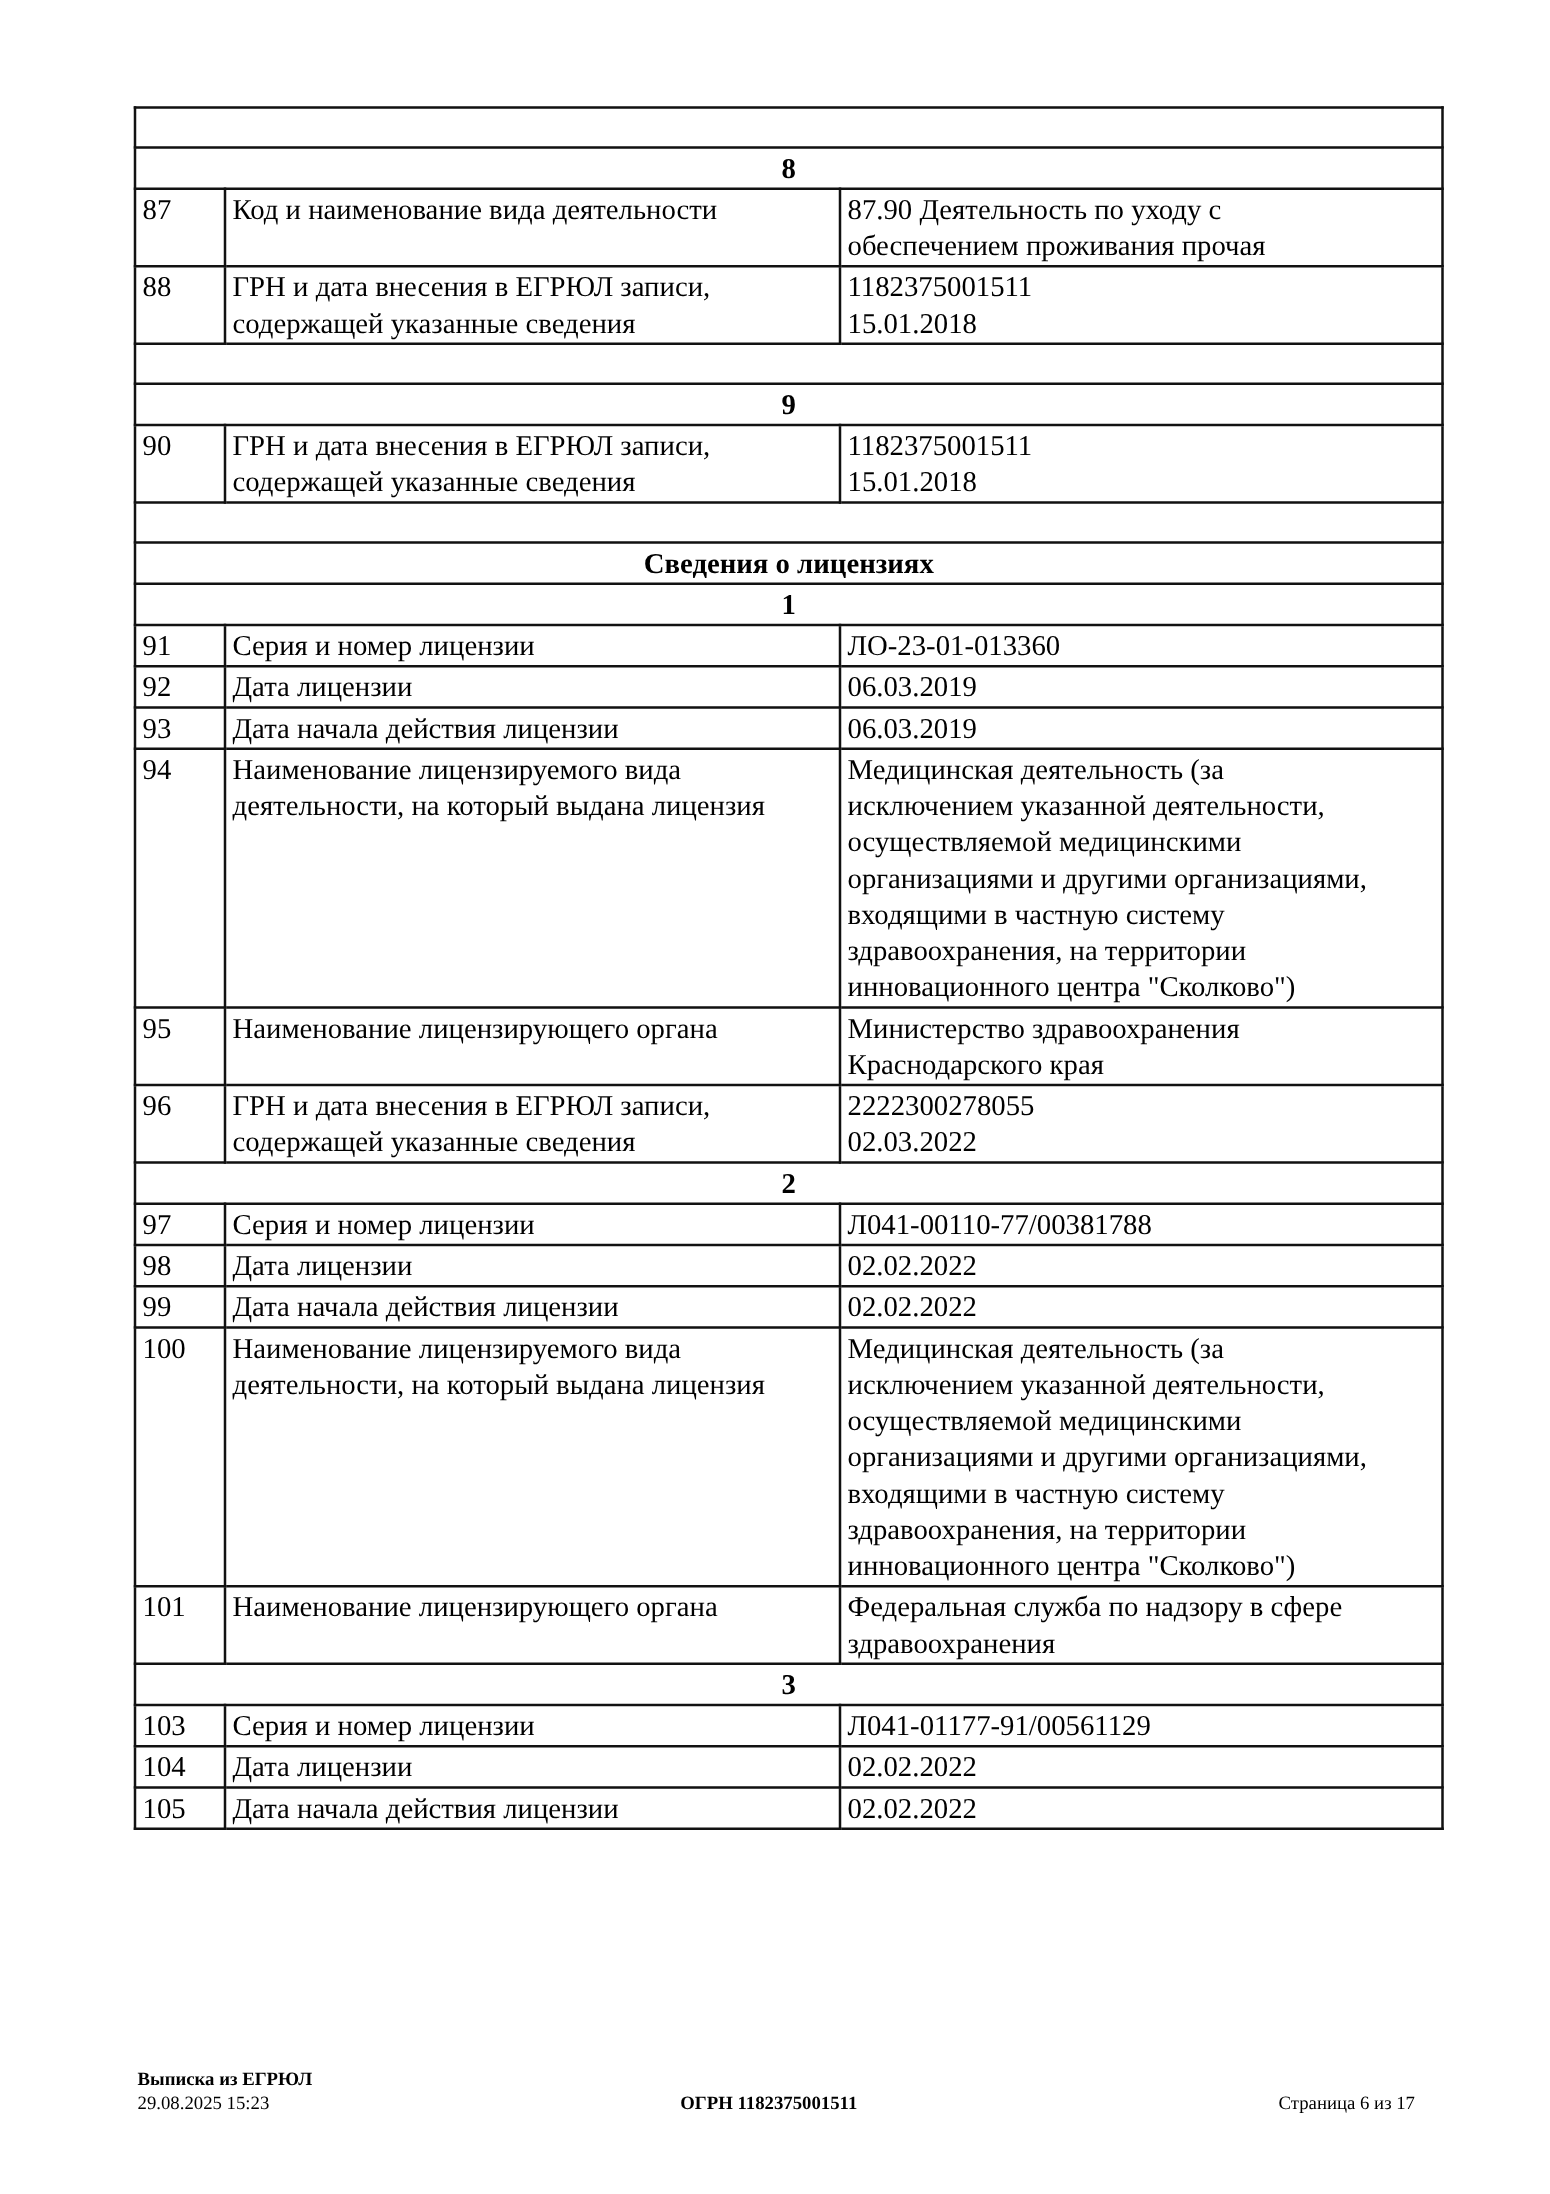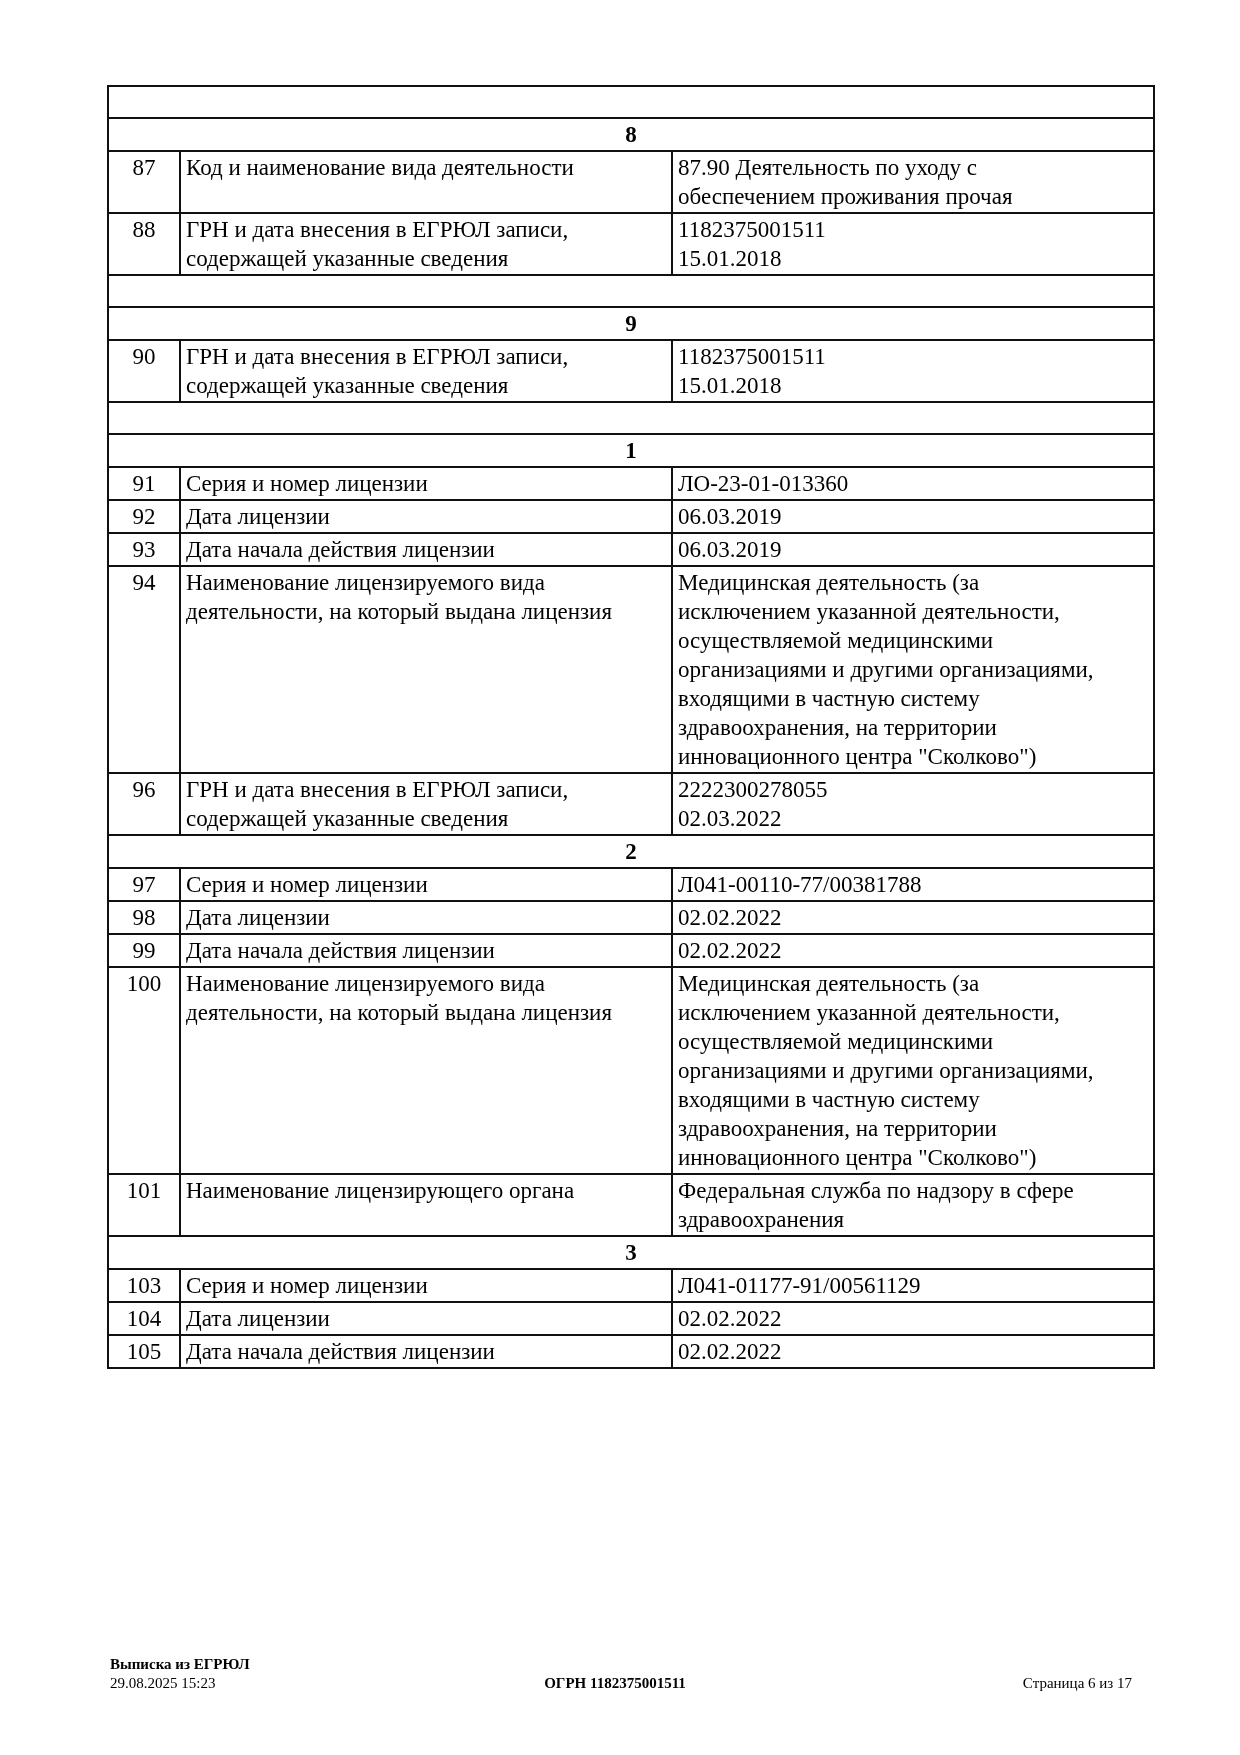--- a/index.html
+++ b/index.html
@@ -30,21 +30,21 @@
   table.egrul col.c-num   { width: 72px;  }
   table.egrul col.c-label { width: 492px; }
   table.egrul col.c-value { width: 482px; }
   table.egrul td {
     border: 2px solid #111111;
     vertical-align: top;
     padding: 1px 5px;
     overflow: hidden;
   }
   td.num-cell {
-    text-align: center;
+    text-align: left;
     padding: 1px 2px;
   }
   td.label-cell, td.value-cell {
     white-space: pre-line;
   }
   td.section-cell {
     text-align: center;
     font-weight: bold;
     height: 29px;
   }
@@ -120,20 +120,23 @@
         </tr>
         <tr>
           <td class="num-cell">90</td>
           <td class="label-cell">ГРН и дата внесения в ЕГРЮЛ записи,
 содержащей указанные сведения</td>
           <td class="value-cell">1182375001511
 15.01.2018</td>
         </tr>
         <tr>
           <td colspan="3" class="spacer-cell"></td>
+        </tr>
+        <tr>
+          <td colspan="3" class="section-cell">Сведения о лицензиях</td>
         </tr>
         <tr>
           <td colspan="3" class="section-cell">1</td>
         </tr>
         <tr>
           <td class="num-cell">91</td>
           <td class="label-cell">Серия и номер лицензии</td>
           <td class="value-cell">ЛО-23-01-013360</td>
         </tr>
         <tr>
@@ -152,20 +155,26 @@
 деятельности, на который выдана лицензия</td>
           <td class="value-cell">Медицинская деятельность (за
 исключением указанной деятельности,
 осуществляемой медицинскими
 организациями и другими организациями,
 входящими в частную систему
 здравоохранения, на территории
 инновационного центра "Сколково")</td>
         </tr>
         <tr>
+          <td class="num-cell">95</td>
+          <td class="label-cell">Наименование лицензирующего органа</td>
+          <td class="value-cell">Министерство здравоохранения
+Краснодарского края</td>
+        </tr>
+        <tr>
           <td class="num-cell">96</td>
           <td class="label-cell">ГРН и дата внесения в ЕГРЮЛ записи,
 содержащей указанные сведения</td>
           <td class="value-cell">2222300278055
 02.03.2022</td>
         </tr>
         <tr>
           <td colspan="3" class="section-cell">2</td>
         </tr>
         <tr>

